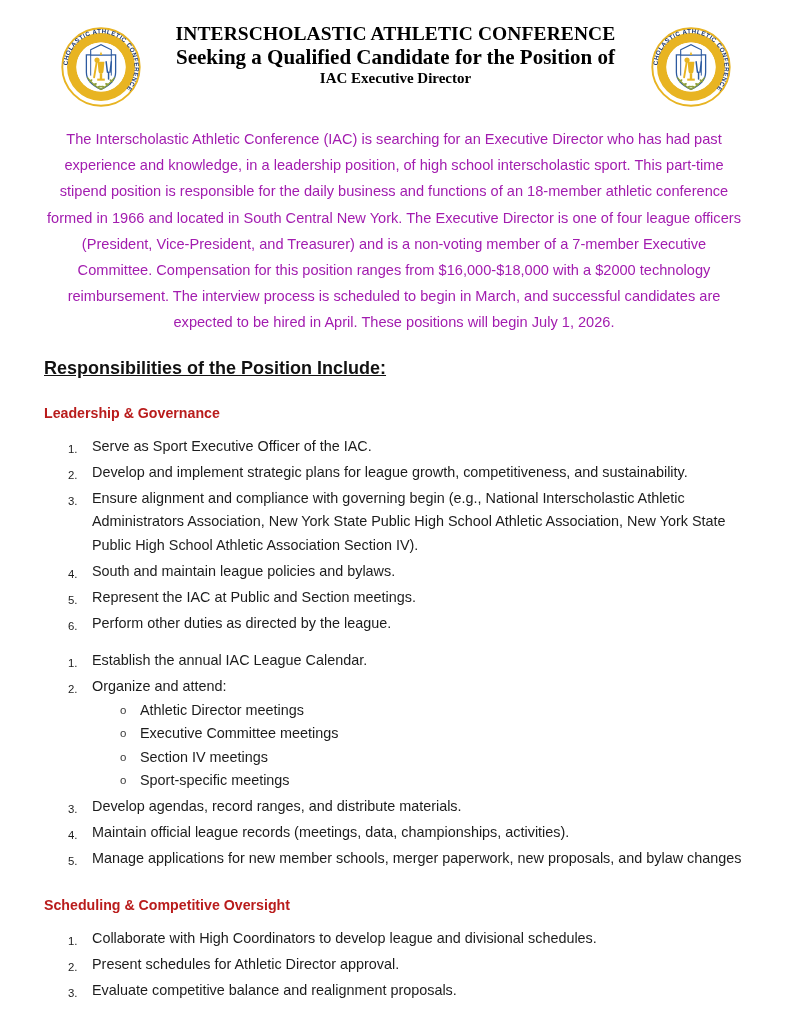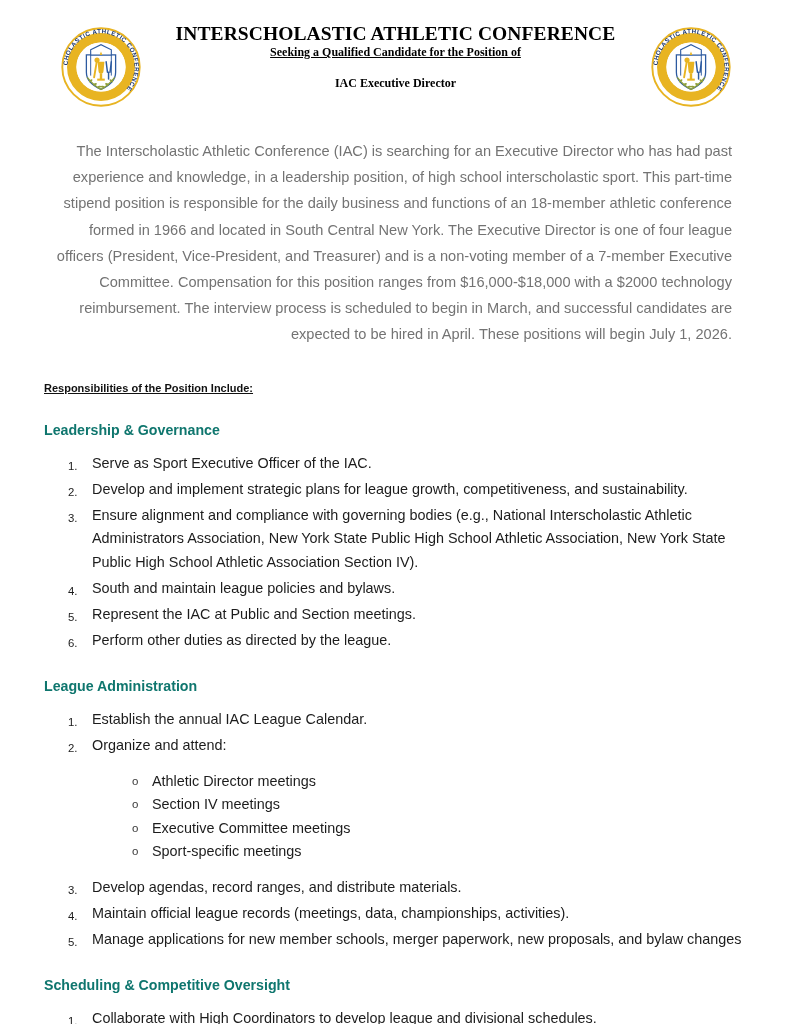--- a/index.html
+++ b/index.html
@@ -47,53 +47,53 @@
     left: 160px;
     right: 160px;
     top: 22px;
     text-align: center;
     font-family: "Liberation Serif", serif;
     font-weight: bold;
     color: #000000;
     line-height: 1.18;
   }
   .title-line1 { font-size: 19.5px; letter-spacing: 0.1px; }
-  .title-line2 { font-size: 12px; text-decoration: underline; }
-  .title-line3 { font-size: 12px; margin-top: 17px; }
+  .title-line2 { font-size: 21px; }
+  .title-line3 { font-size: 15px; }
 
   
   .content {
     position: absolute;
     left: 44px;
     top: 126px;
     width: 700px;
   }
 
   p.intro {
-    margin: 12px;
+    margin: 0;
     font-size: 14.6px;
     line-height: 26.2px;
-    color: #737373;
-    text-align: right;
+    color: #a21caf;
+    text-align: center;
   }
 
   h2.section-underline {
     margin: 22px 0 0 0;
-    font-size: 11px;
+    font-size: 18px;
     font-weight: bold;
     text-decoration: underline;
     display: inline-block;
     color: #111;
   }
 
   h3.section {
     margin: 26px 0 0 0;
     font-size: 14.2px;
     font-weight: bold;
-    color: #0f766e;
+    color: #b91c1c;
   }
 
   ol.numlist {
     margin: 14px 0 0 0;
     padding: 0;
     list-style: none;
     counter-reset: item;
   }
   ol.numlist > li {
     position: relative;
@@ -107,21 +107,21 @@
   ol.numlist > li::before {
     content: counter(item) ".";
     position: absolute;
     left: 24px;
     top: 3px;
     font-size: 11.4px;
     color: #1c1c1c;
   }
 
   ul.sublist {
-    margin: 12px;
+    margin: 0;
     padding: 0;
     list-style: none;
   }
   ul.sublist > li {
     position: relative;
     padding-left: 48px;
     font-size: 14.4px;
     line-height: 23.5px;
     color: #1c1c1c;
   }
@@ -229,36 +229,35 @@
 
     <p class="intro">The Interscholastic Athletic Conference (IAC) is searching for an Executive Director who has had past experience and knowledge, in a leadership position, of high school interscholastic sport.  This part-time stipend position is responsible for the daily business and functions of an 18-member athletic conference formed in 1966 and located in South Central New York. The Executive Director is one of four league officers (President, Vice-President, and Treasurer) and is a non-voting member of a 7-member Executive Committee. Compensation for this position ranges from $16,000-$18,000 with a $2000 technology reimbursement. The interview process is scheduled to begin in March, and successful candidates are expected to be hired in April. These positions will begin July 1, 2026.</p>
 
     <h2 class="section-underline">Responsibilities of the Position Include:</h2>
 
     
     <h3 class="section">Leadership &amp; Governance</h3>
     <ol class="numlist">
       <li>Serve as Sport Executive Officer of the IAC.</li>
       <li>Develop and implement strategic plans for league growth, competitiveness, and sustainability.</li>
-      <li>Ensure alignment and compliance with governing bodies (e.g., National Interscholastic Athletic Administrators Association, New York State Public High School Athletic Association, New York State Public High School Athletic Association Section IV).</li>
+      <li>Ensure alignment and compliance with governing begin (e.g., National Interscholastic Athletic Administrators Association, New York State Public High School Athletic Association, New York State Public High School Athletic Association Section IV).</li>
       <li>South and maintain league policies and bylaws.</li>
       <li>Represent the IAC at Public and Section meetings.</li>
       <li>Perform other duties as directed by the league.</li>
     </ol>
 
     
-    <h3 class="section">League Administration</h3>
     <ol class="numlist">
       <li>Establish the annual IAC League Calendar.</li>
       <li>
         <span>Organize and attend:</span>
         <ul class="sublist">
           <li>Athletic Director meetings</li>
+          <li>Executive Committee meetings</li>
           <li>Section IV meetings</li>
-          <li>Executive Committee meetings</li>
           <li>Sport-specific meetings</li>
         </ul>
       </li>
       <li>Develop agendas, record ranges, and distribute materials.</li>
       <li>Maintain official league records (meetings, data, championships, activities).</li>
       <li>Manage applications for new member schools, merger paperwork, new proposals, and bylaw changes</li>
     </ol>
 
     
     <h3 class="section">Scheduling &amp; Competitive Oversight</h3>

